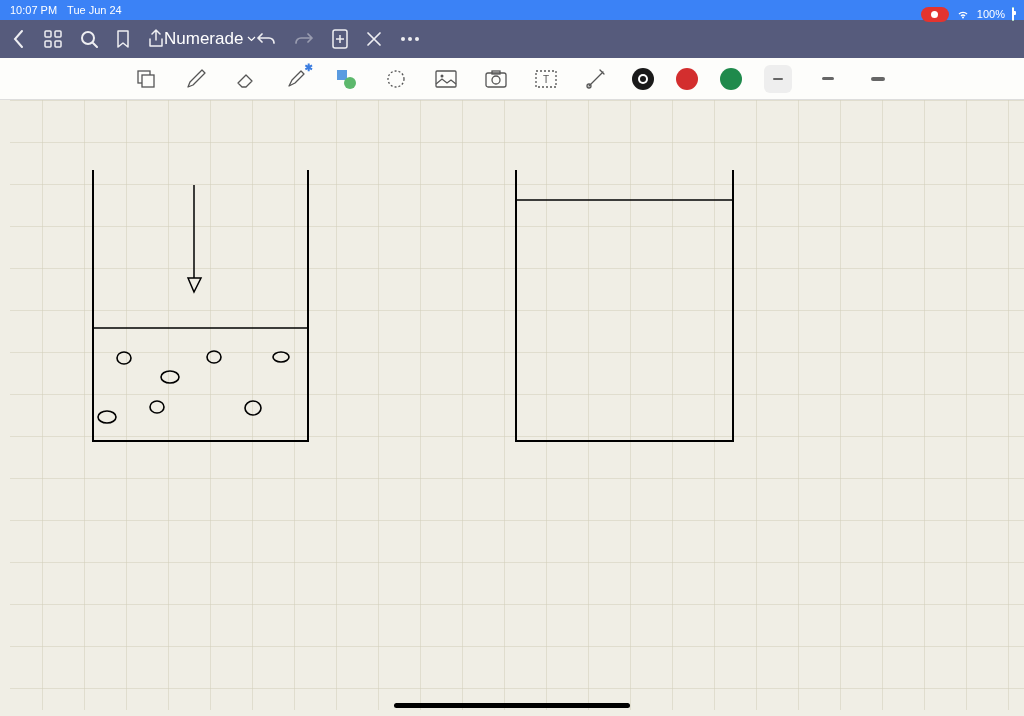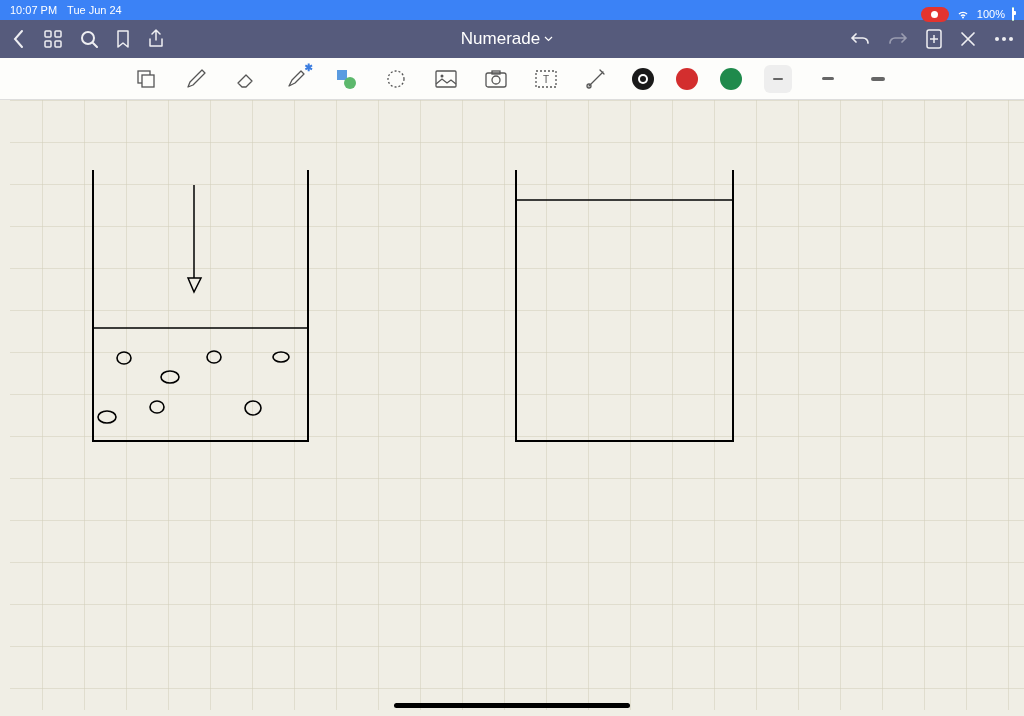--- a/index.html
+++ b/index.html
@@ -6,21 +6,21 @@
   body { font-family:-apple-system,BlinkMacSystemFont,sans-serif; width:1024px; height:716px; overflow:hidden; background:#f0eee5; }
   .statusbar { height:20px; background:#3b82f6; color:#fff; display:flex; align-items:center; justify-content:space-between; padding:0 10px; font-size:11px; font-weight:500; }
   .statusbar-left { display:flex; gap:10px; }
   .statusbar-right { display:flex; align-items:center; gap:7px;margin-top:8px; }
   .record-pill { background:#e3342f; border-radius:10px; width:28px; height:15px; display:flex; align-items:center; justify-content:center; }
   .record-dot { width:7px; height:7px; background:#fff; border-radius:50%; }
   .wifi-icon svg { display:block; }
   .battery { display:flex align-items:center; }
   .battery-body { width:22px; height:11px; border:1px solid #fff; border-radius:2px; position:relative; background:#3ac569; }
   .battery-body::after { content:""; position:absolute; right:-3px; top:3px; width:2px; height:4px; background:#fff; border-radius:0 1px 1px 0; }
-  .navbar { height:38px; background:#565b7c; display:flex; align-items:center; padding:0 10px; justify-content:space-between; }
+  .navbar { height:38px; background:#565b7c; display:flex; align-items:center; padding:0 10px; justify-content:flex-start; }
   .nav-left,.nav-right { display:flex; gap:18px; align-items:center; }
   .nav-center { display:flex; align-items:center; gap:4px; color:#fff; font-size:17px; font-weight:500; }
   .nav-icon { color:#fff; opacity:.9; display:flex; align-items:center; justify-content:center; cursor:pointer; }
   .nav-icon svg { display:block; }
   .toolbar { height:42px; background:#fdfdfb; border-bottom:1px solid #ddd; display:flex; align-items:center; justify-content:center; gap:22px; }
   .tool { width:28px; height:28px; display:flex; align-items:center; justify-content:center; cursor:pointer; border-radius:6px; }
   .tool svg { display:block; }
   .color-swatch { width:22px; height:22px; border-radius:50%; cursor:pointer; }
   .color-black { background:#1a1a1a; position:relative; }
   .color-black::after { content:""; position:absolute; left:6px; top:6px; width:10px; height:10px; background:#fff; border-radius:50%; }

